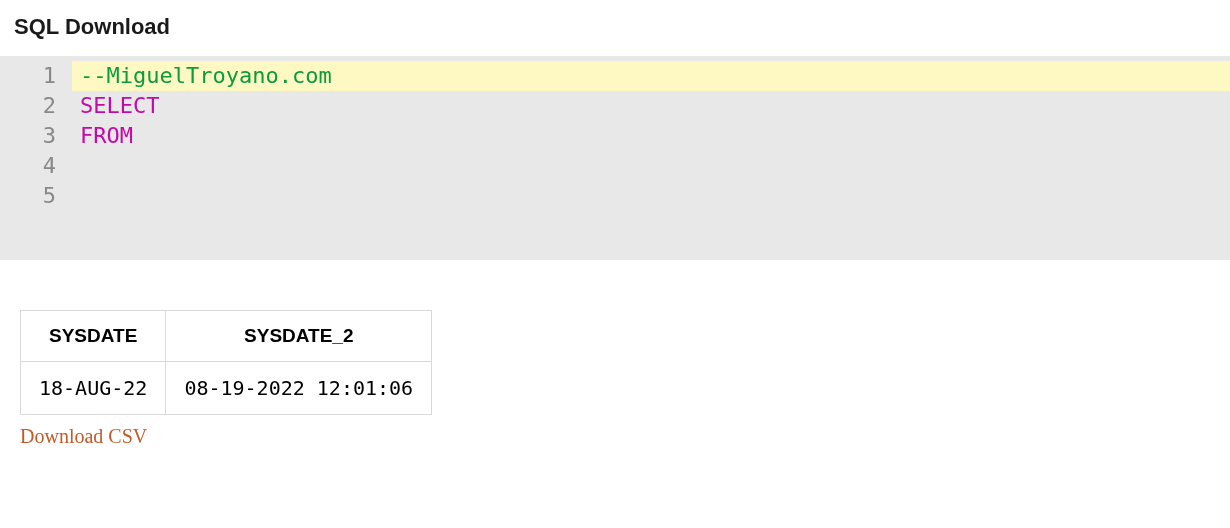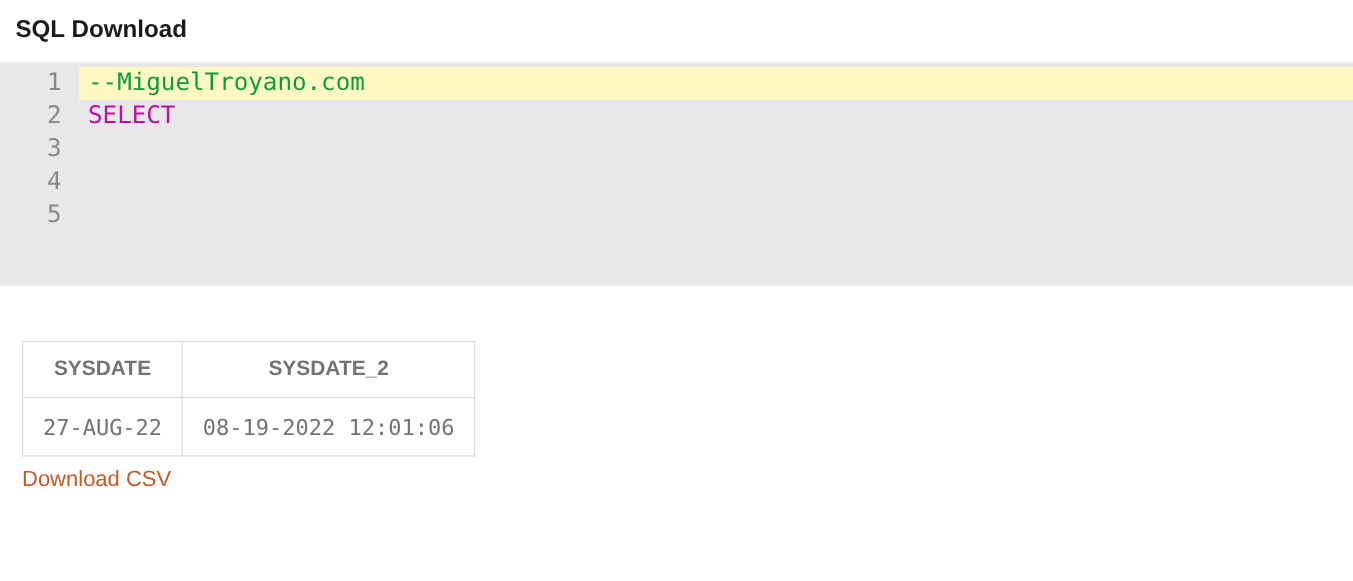--- a/index.html
+++ b/index.html
@@ -70,32 +70,32 @@
     table.results {
       border-collapse: collapse;
       font-family: "SF Mono", Menlo, Consolas, monospace;
       font-size: 20px;
     }
     table.results th,
     table.results td {
       border: 1px solid #d9d9d9;
       padding: 14px 18px;
       text-align: left;
-      color: #737373;
+      color: #000000;
     }
     table.results th {
       font-weight: 700;
       text-align: center;
       font-family: -apple-system, BlinkMacSystemFont, "Segoe UI", Helvetica, Arial, sans-serif;
       font-size: 19px;
     }
     .download-link {
       display: inline-block;
       margin-top: 10px;
-      font-family: Liberation Sans, sans-serif;
+      font-family: Liberation Serif, serif;
       font-size: 20px;
       color: #c25a2a;
       text-decoration: none;
       cursor: pointer;
     }
   </style>
 </head>
 <body>
 
 <div class="page-title">SQL Download</div>
@@ -105,33 +105,34 @@
     <div class="gutter">
       <div>1</div>
       <div>2</div>
       <div>3</div>
       <div>4</div>
       <div>5</div>
     </div>
     <div class="code-lines">
       <div class="code-line highlighted"><span class="t-comment">--MiguelTroyano.com</span></div>
       <div class="code-line"><span class="t-keyword">SELECT</span></div>
+      <div class="code-line"><span class="t-keyword">FROM</span></div>
     </div>
   </div>
 </div>
 
 <div class="results-panel">
   <table class="results">
     <thead>
       <tr>
         <th>SYSDATE</th>
         <th>SYSDATE_2</th>
       </tr>
     </thead>
     <tbody>
       <tr>
-        <td>27-AUG-22</td>
+        <td>18-AUG-22</td>
         <td>08-19-2022 12:01:06</td>
       </tr>
     </tbody>
   </table>
   <a class="download-link">Download CSV</a>
 </div>
 
 </body></html>

